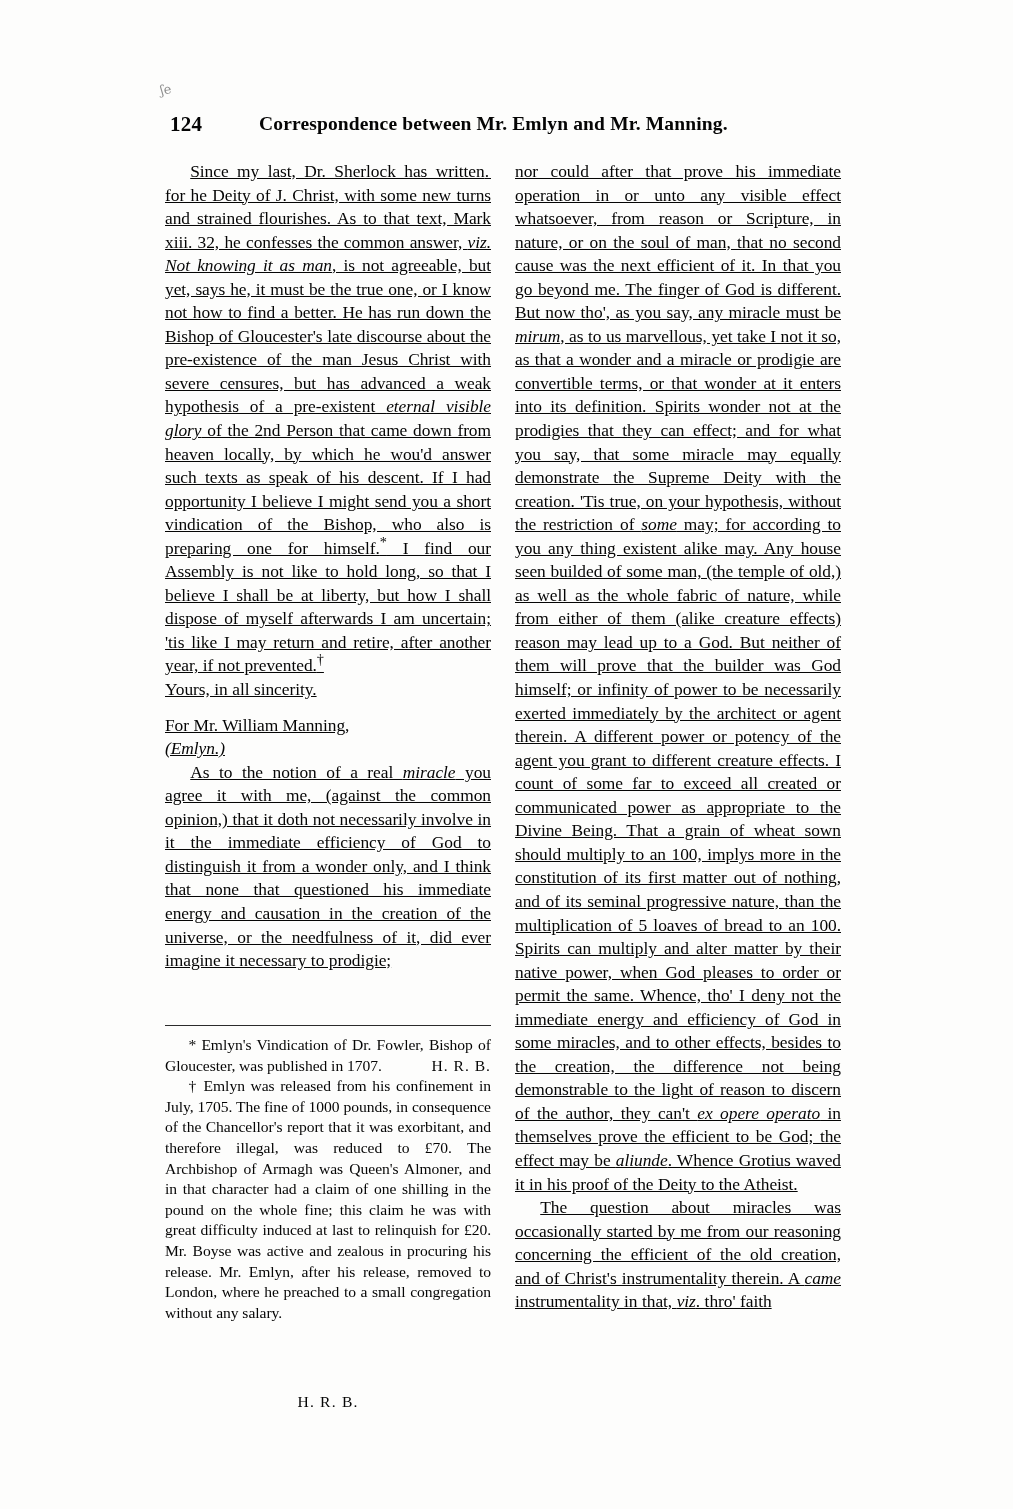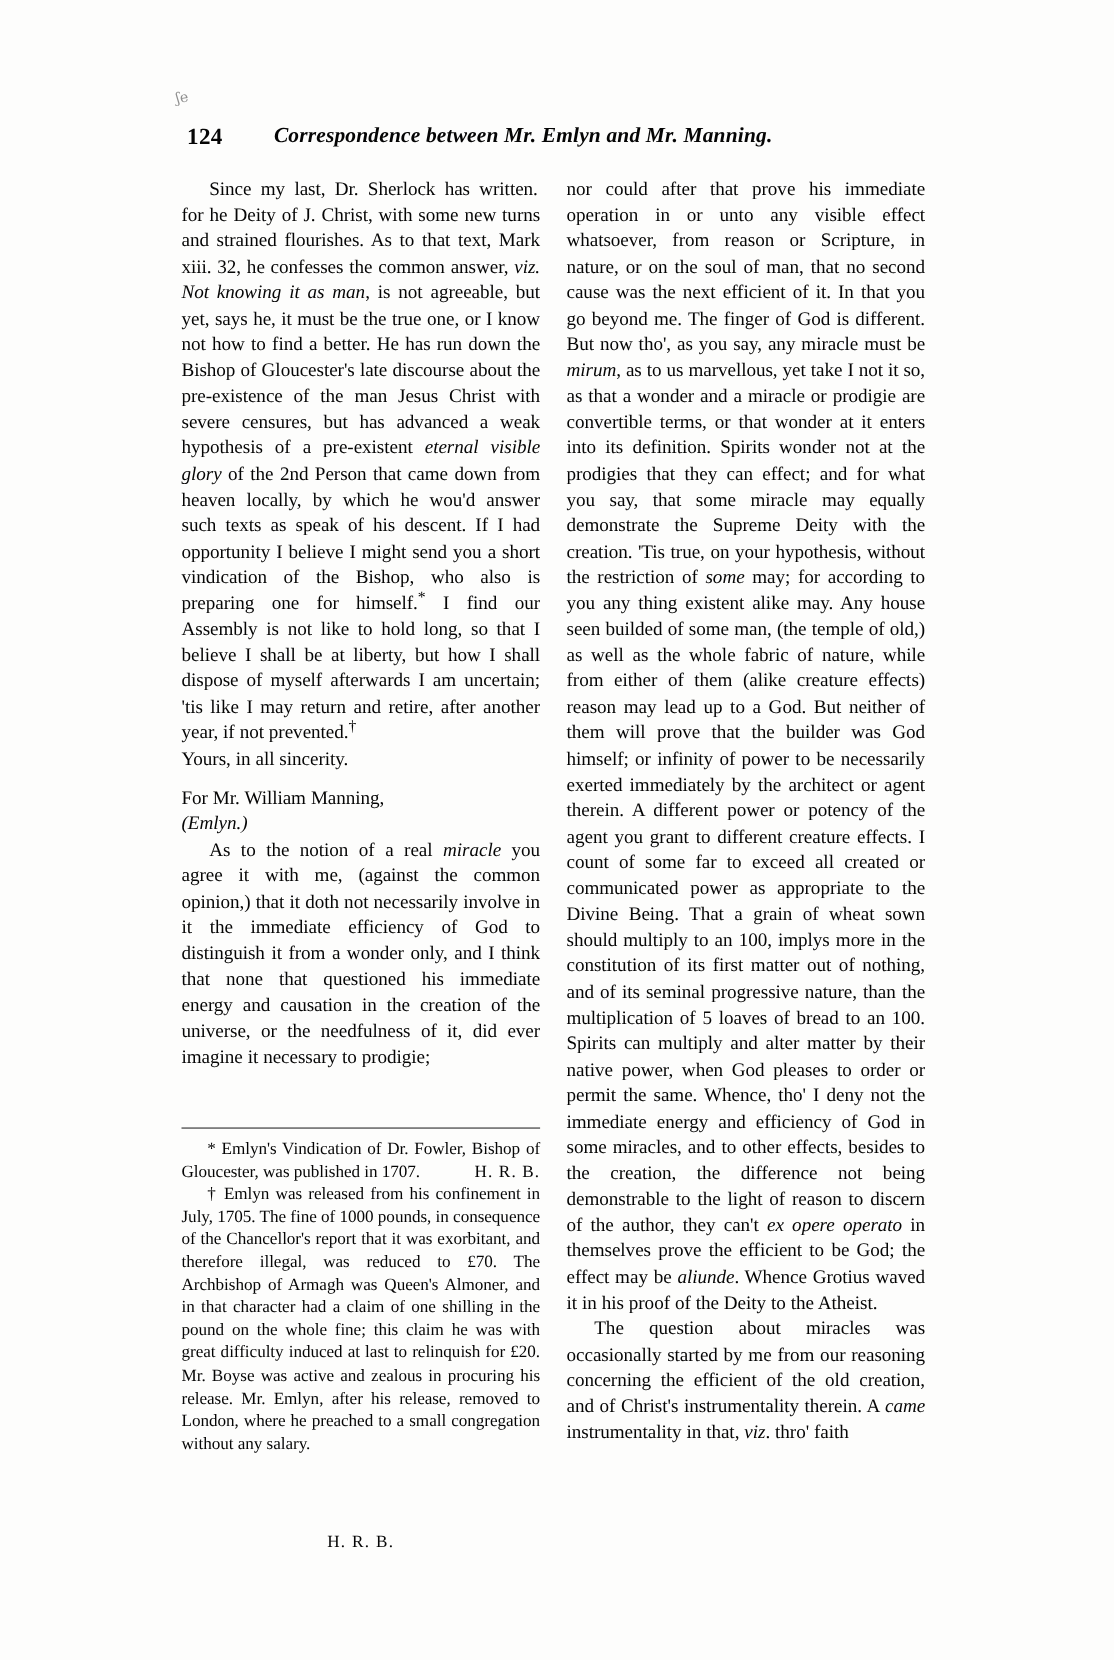--- a/index.html
+++ b/index.html
@@ -36,44 +36,44 @@
   .folio {
     position: absolute;
     left: 20px;
     top: 0;
     font-size: 21px;
     font-weight: bold;
     letter-spacing: 0.3px;
   }
   .head-title {
     position: absolute;
-    left: 99px;
+    left: 109px;
     top: 1px;
     font-size: 19.5px;
     font-weight: bold;
-    font-style: italic;
     letter-spacing: 0.15px;
     white-space: nowrap;
   }
   .scribble {
     position: absolute;
     left: 10px;
     top: -30px;
     font-size: 13px;
     color: #6b6b6b;
     font-family: "DejaVu Serif", serif;
     transform: rotate(-8deg);
     opacity: .75;
   }
 
   
   .col {
     position: absolute;
     top: 160px;
     width: 326px;
+    text-decoration: underline;
   }
   .col-left  { left: 165px; }
   .col-right { left: 515px; }
 
   .col p, .col div.blk {
     margin: 0;
     font-size: 17.4px;
     line-height: 23.55px;
     text-align: justify;
     text-justify: inter-word;

